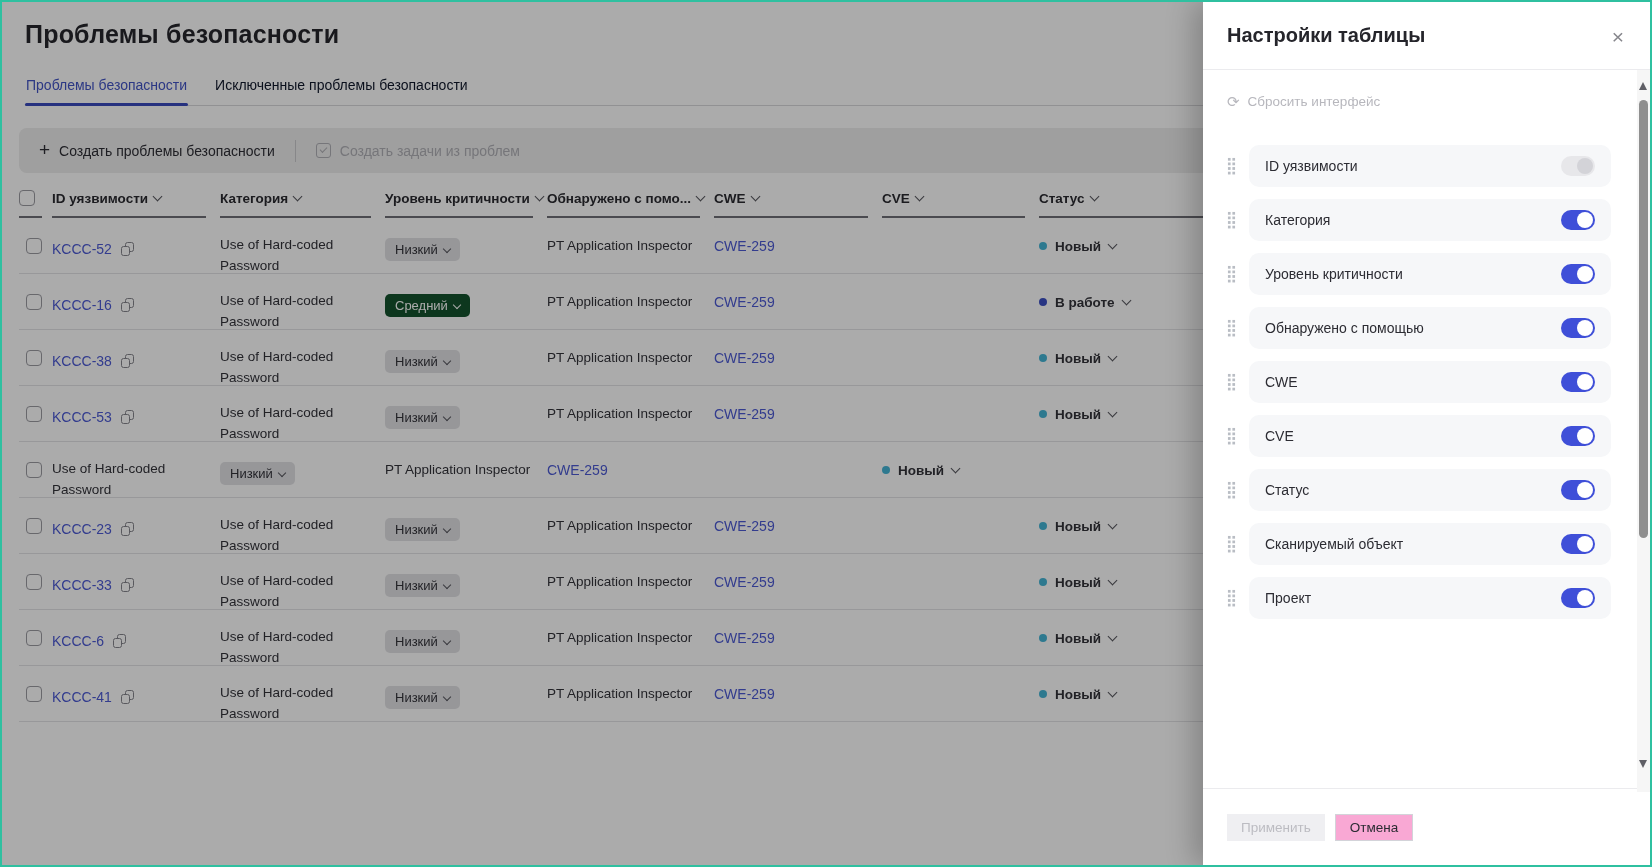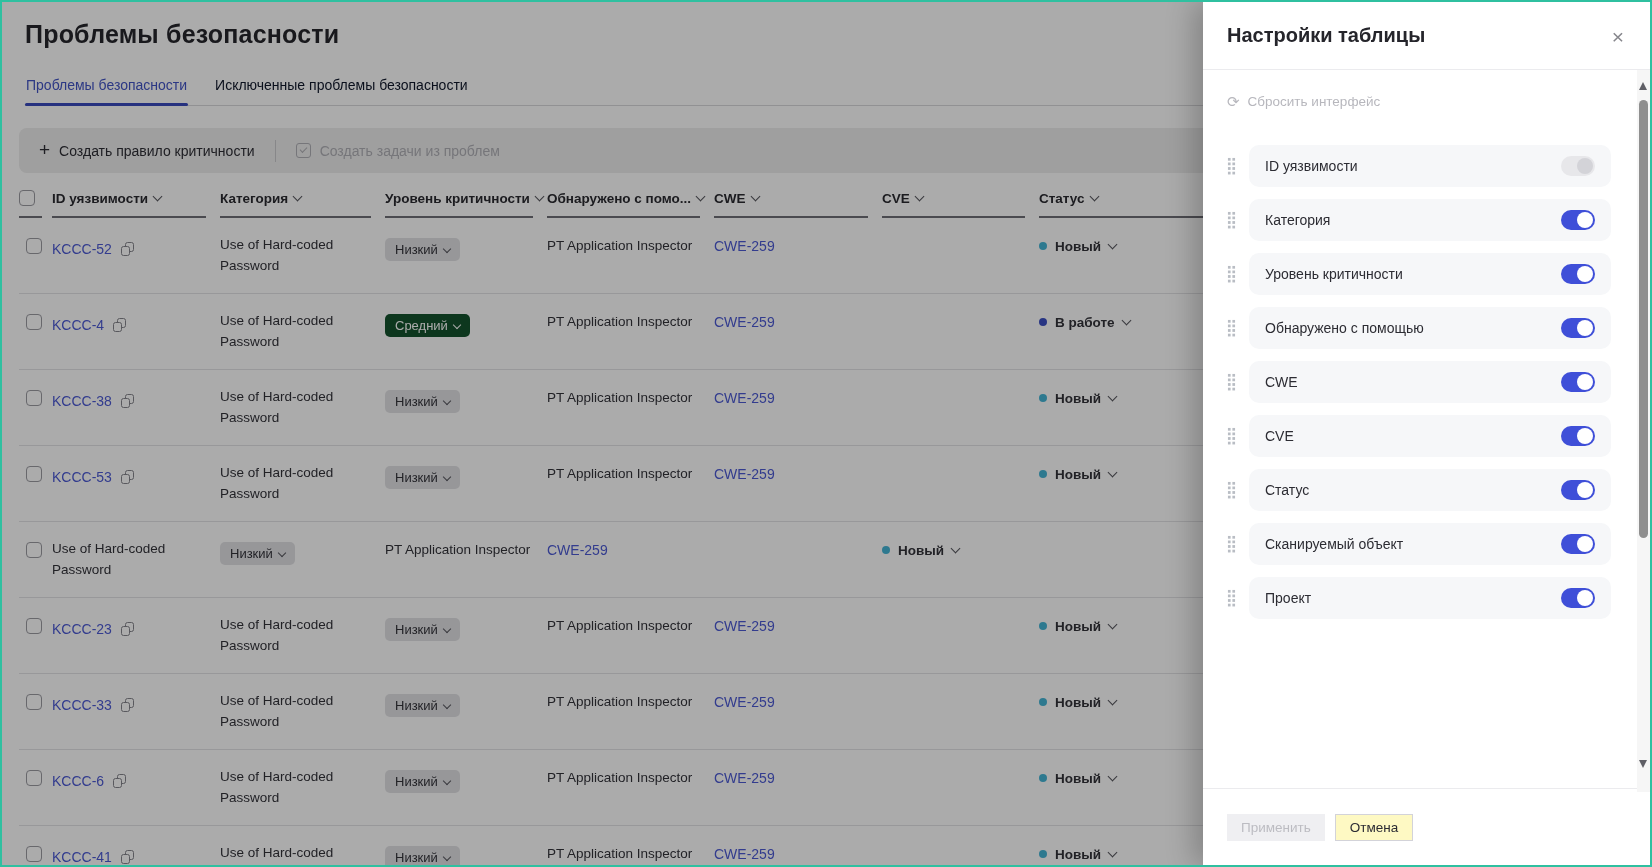--- a/index.html
+++ b/index.html
@@ -55,21 +55,21 @@
   .table { margin: 11px 0 0 -6px; }
   .tr-grid { display:grid; grid-template-columns: 33px 168px 165px 162px 167px 168px 157px 1fr; }
   .thead { position:relative; }
   .th { position:relative; padding:6px 12px 12px 0; font-size:13.5px; font-weight:600; color:#2b2b31; display:flex; align-items:center; gap:6px; white-space:nowrap; cursor:pointer; }
   .th::after { content:""; position:absolute; left:0; right:14px; bottom:0; height:2px; background:#6f6f76; }
   .th.th-check { padding-left:0; }
   .th.th-check::after { right:10px; }
   .chev { display:inline-block; width:7px; height:7px; border-right:1.6px solid #55555c; border-bottom:1.6px solid #55555c; transform: rotate(45deg); margin-bottom:3px; flex:0 0 auto; }
   .pill--medium .chev { border-color:#fff; }
 
-  .tr { height:76px; border-bottom:1px solid #e3e3e6; }
+  .tr { height:56px; border-bottom:1px solid #e3e3e6; }
   .td { padding-top:20px; padding-right:12px; font-size:13.5px; color:#33333a; }
   .col-check { padding-left:7px; }
   .checkbox { display:inline-block; width:16px; height:16px; border:1.5px solid #9b9ba1; border-radius:4px; background:#fff; cursor:pointer; }
   .col-id { display:flex; align-items:flex-start; gap:9px; padding-top:23px; }
   .id-link, .cwe-link { font-size:14px; color:#4c5ad4; text-decoration:none; cursor:pointer; }
   .copy-icon { position:relative; width:13px; height:14px; display:inline-block; margin-top:1px; cursor:pointer; }
   .copy-icon i { position:absolute; border:1.4px solid #85858c; border-radius:2.5px; background:transparent; }
   .copy-icon .c2 { width:9px; height:10px; right:0; top:0; }
   .copy-icon .c1 { width:9px; height:10px; left:0; bottom:0; background:#fff; }
   .col-cat { width:158px; overflow-wrap:anywhere; line-height:1.55; padding-top:17px; }
@@ -114,21 +114,21 @@
   .toggle.on .knob { background:#ffffff; }
   .toggle.disabled { cursor:default; }
 
   .panel-footer {
     position:absolute; left:0; right:0; bottom:0; height:77px;
     border-top:1px solid #ebebee; display:flex; align-items:flex-start; gap:10px;
     padding:25px 24px 0 24px; background:#fff;
   }
   .btn { height:27px; border-radius:0; font-size:13.5px; font-weight:500; display:inline-flex; align-items:center; padding:0 14px; font-family:inherit; }
   .btn-apply { background:#efeff2; color:#bcbcc2; border:none; cursor:default; }
-  .btn-cancel { background:#fef9c3; color:#2c2c33; border:1px solid #d3d3d9; cursor:pointer; }
+  .btn-cancel { background:#f9a8d4; color:#2c2c33; border:1px solid #d3d3d9; cursor:pointer; }
 
   
   .pscroll { position:absolute; top:68px; right:0; width:13px; height:722px; background:#f6f6f6; }
   .ps-up, .ps-down { position:absolute; left:2px; width:0; height:0; border-left:4.5px solid transparent; border-right:4.5px solid transparent; cursor:pointer; }
   .ps-up { top:12px; border-bottom:8px solid #5f5f66; }
   .ps-down { bottom:24px; border-top:8px solid #5f5f66; }
   .ps-thumb { position:absolute; top:30px; left:2px; width:9px; height:438px; border-radius:5px; background:#8f8f8f; cursor:pointer; }
 </style>
 </head>
 <body>
@@ -139,21 +139,21 @@
     <div class="page-title">Проблемы безопасности</div>
 
     <div class="tabs">
       <div class="tab active">Проблемы безопасности</div>
       <div class="tab">Исключенные проблемы безопасности</div>
     </div>
 
     <div class="toolbar">
       <div class="tb-btn">
         <span class="tb-plus">+</span>
-        <span>Создать правило критичности</span>
+        <span>Создать проблемы безопасности</span>
       </div>
       <div class="tb-sep"></div>
       <div class="tb-btn disabled">
         <span class="task-icon"></span>
         <span>Создать задачи из проблем</span>
       </div>
     </div>
 
     <div class="table">
       <div class="thead tr-grid">
@@ -214,21 +214,21 @@
                 <span class="dot" style="background: rgb(69, 181, 214);"></span>
                 <span class="status-label">Новый</span>
                 <span class="chev"></span>
               </span>
     </div>
   </div>
 
   <div class="tr tr-grid">
     <div class="td col-check"><span class="checkbox"></span></div>
     <div class="td col-id">
-      <a class="id-link">KCCC-4</a>
+      <a class="id-link">KCCC-16</a>
       <span class="copy-icon">
                 <i class="c2"></i>
                 <i class="c1"></i>
               </span>
     </div>
     <div class="td col-cat">Use of Hard-coded Password</div>
     <div class="td col-sev">
       <span class="pill pill--medium">
                 <span class="pill-label">Средний</span>
                 <span class="chev"></span>

